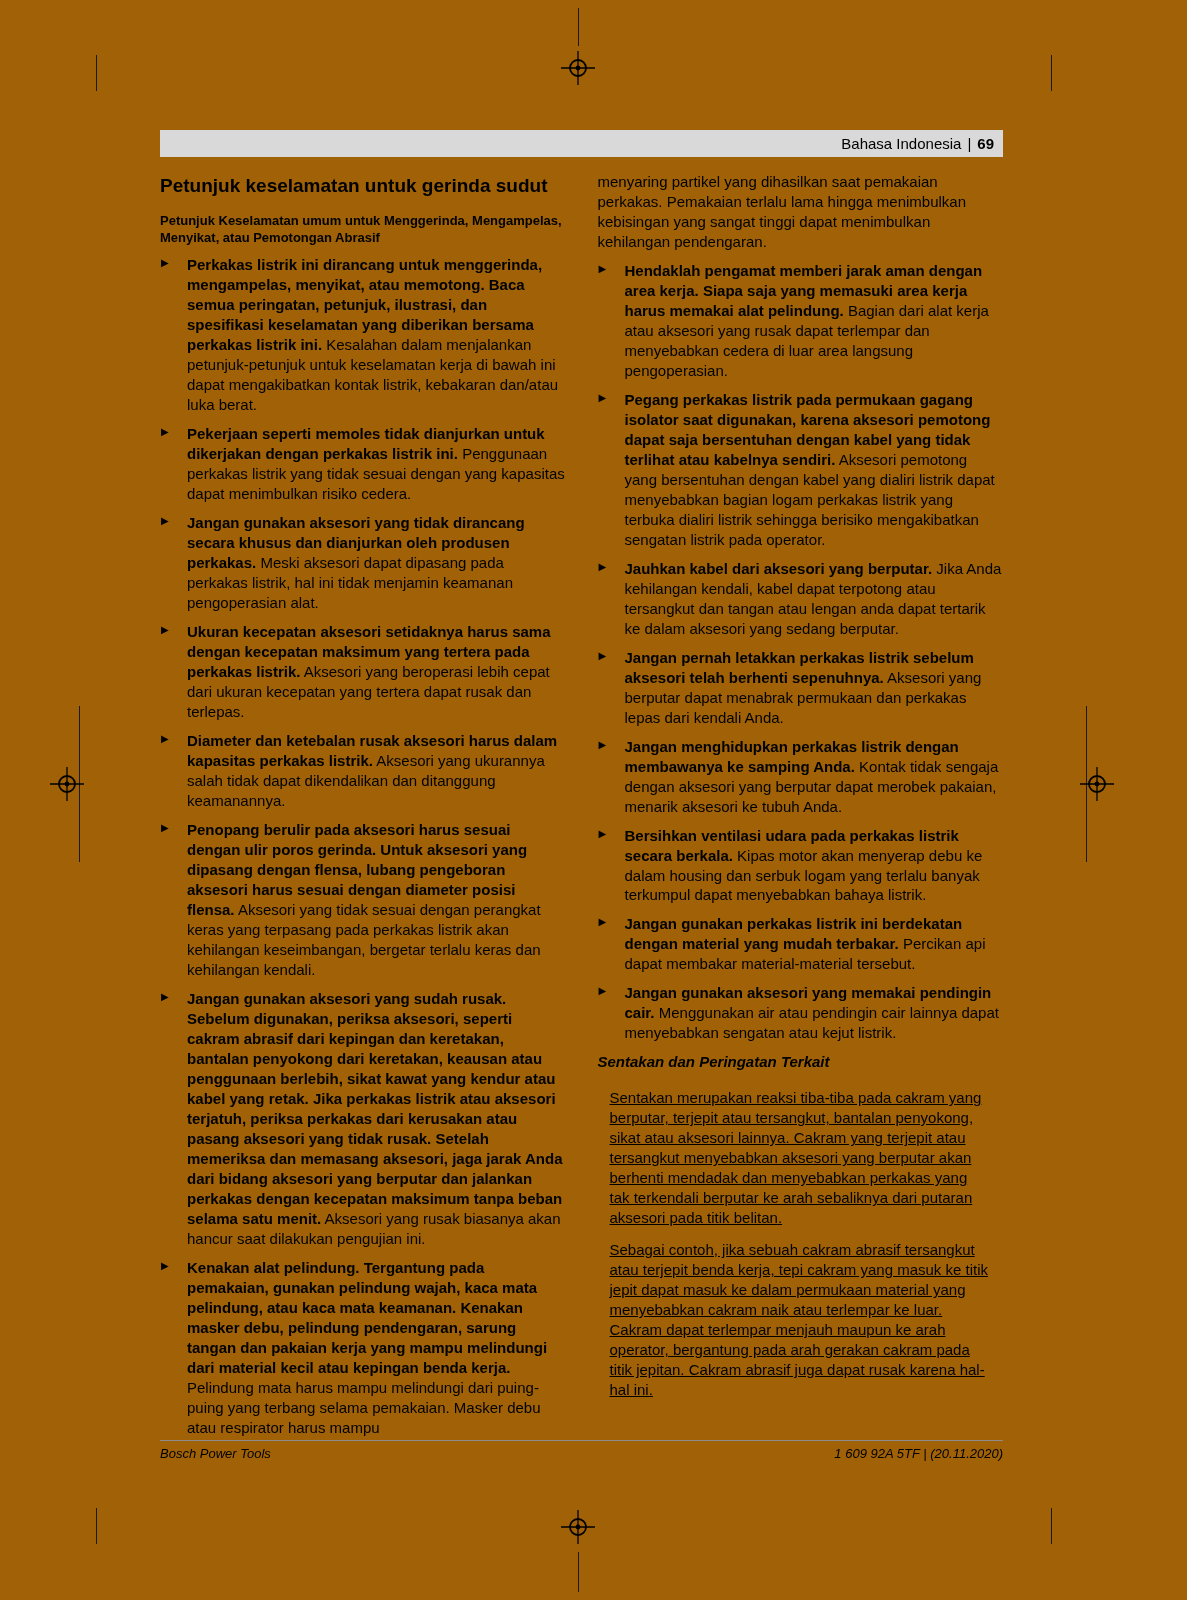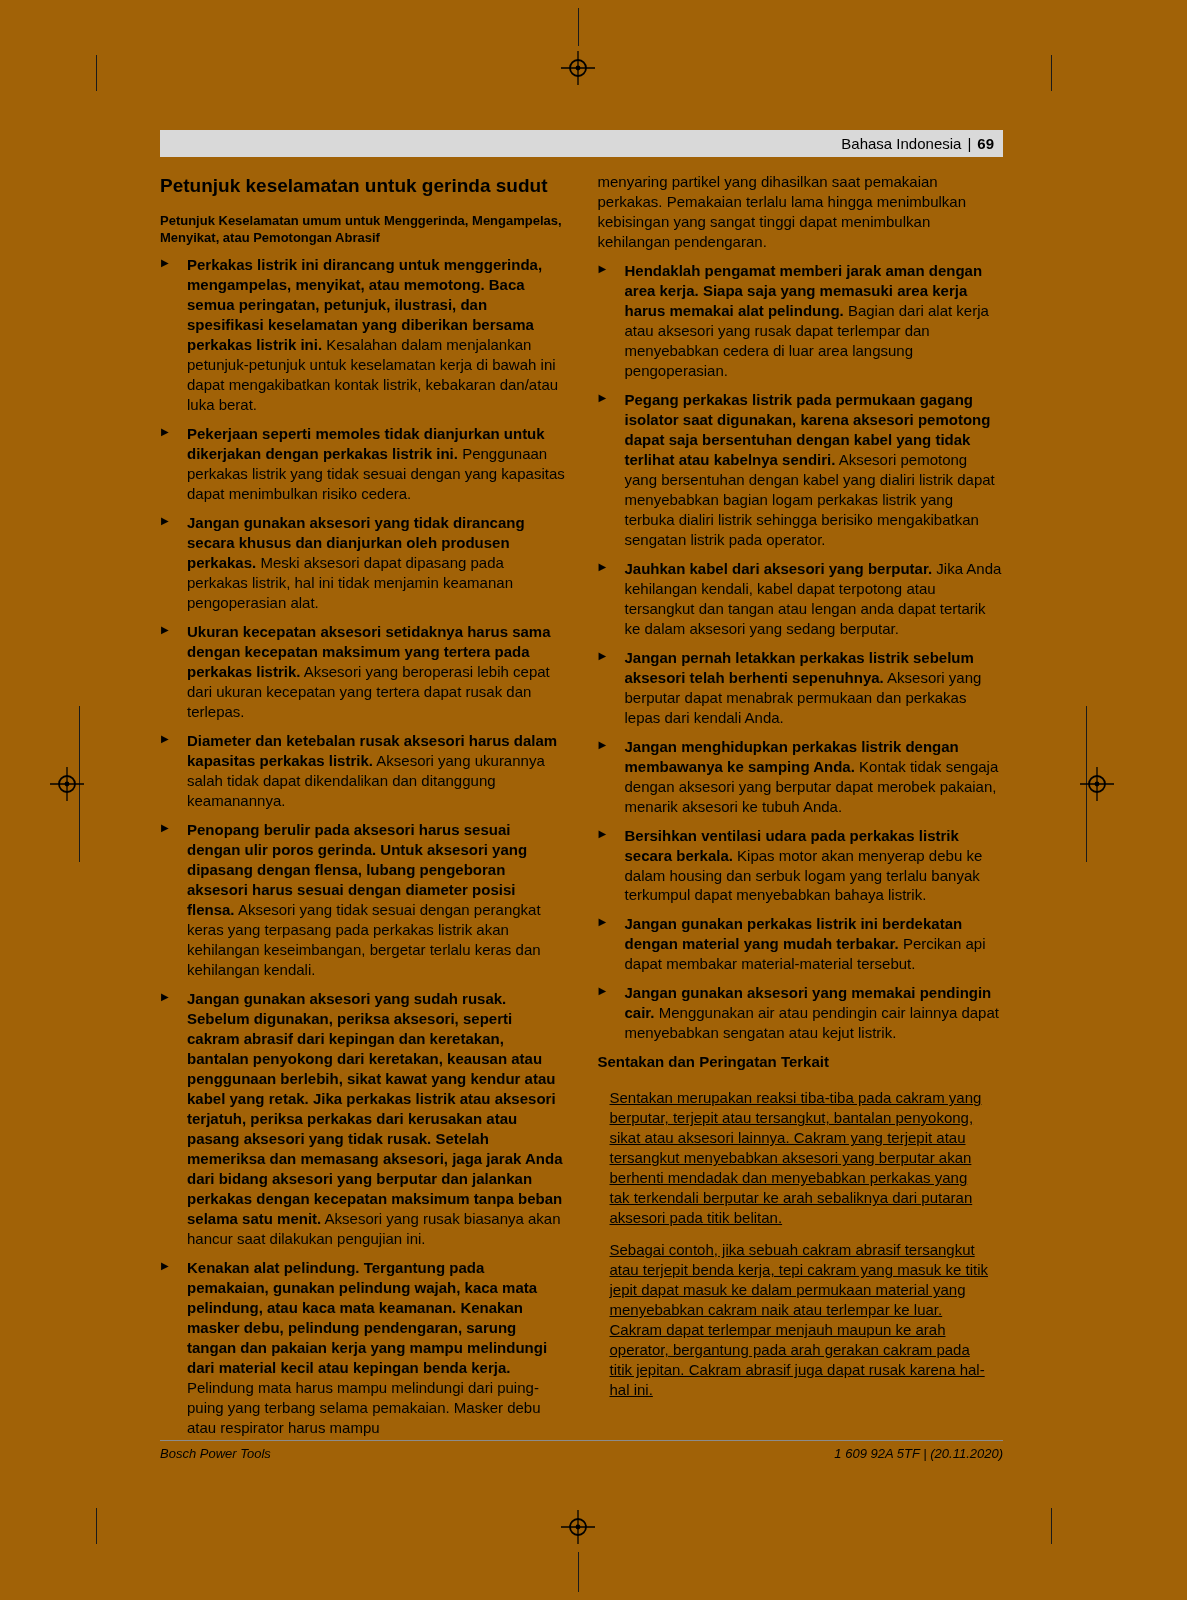--- a/index.html
+++ b/index.html
@@ -28,21 +28,21 @@
   
   .columns {
     position:absolute; left:160px; top:172px; width:843px;
     display:flex; gap:32px;
     font-size:15px; line-height:1.333;
   }
   .col { width:406px; }
 
   h1.doc-title { font-size:19px; font-weight:bold; margin:2px 0 14px 0; line-height:1.25; }
   h2.doc-subtitle { font-size:13px; font-weight:bold; margin:0 0 9px 0; line-height:1.333; }
-  h3.section-title { font-size:15px; font-weight:bold; margin:7px 0 16px 0; }
+  h3.section-title { font-size:15px; font-weight:bold; margin:7px 0 16px 0;font-style:italic; }
 
   .bullet { position:relative; padding-left:27px; margin-bottom:9px; }
   .bullet .marker {
     position:absolute; left:1px; top:3px; font-size:10px; line-height:1;
   }
   .btxt b { font-weight:bold; }
   .cont { margin-bottom:9px; }
   .para { margin:12px;text-decoration:underline; }
 
   

